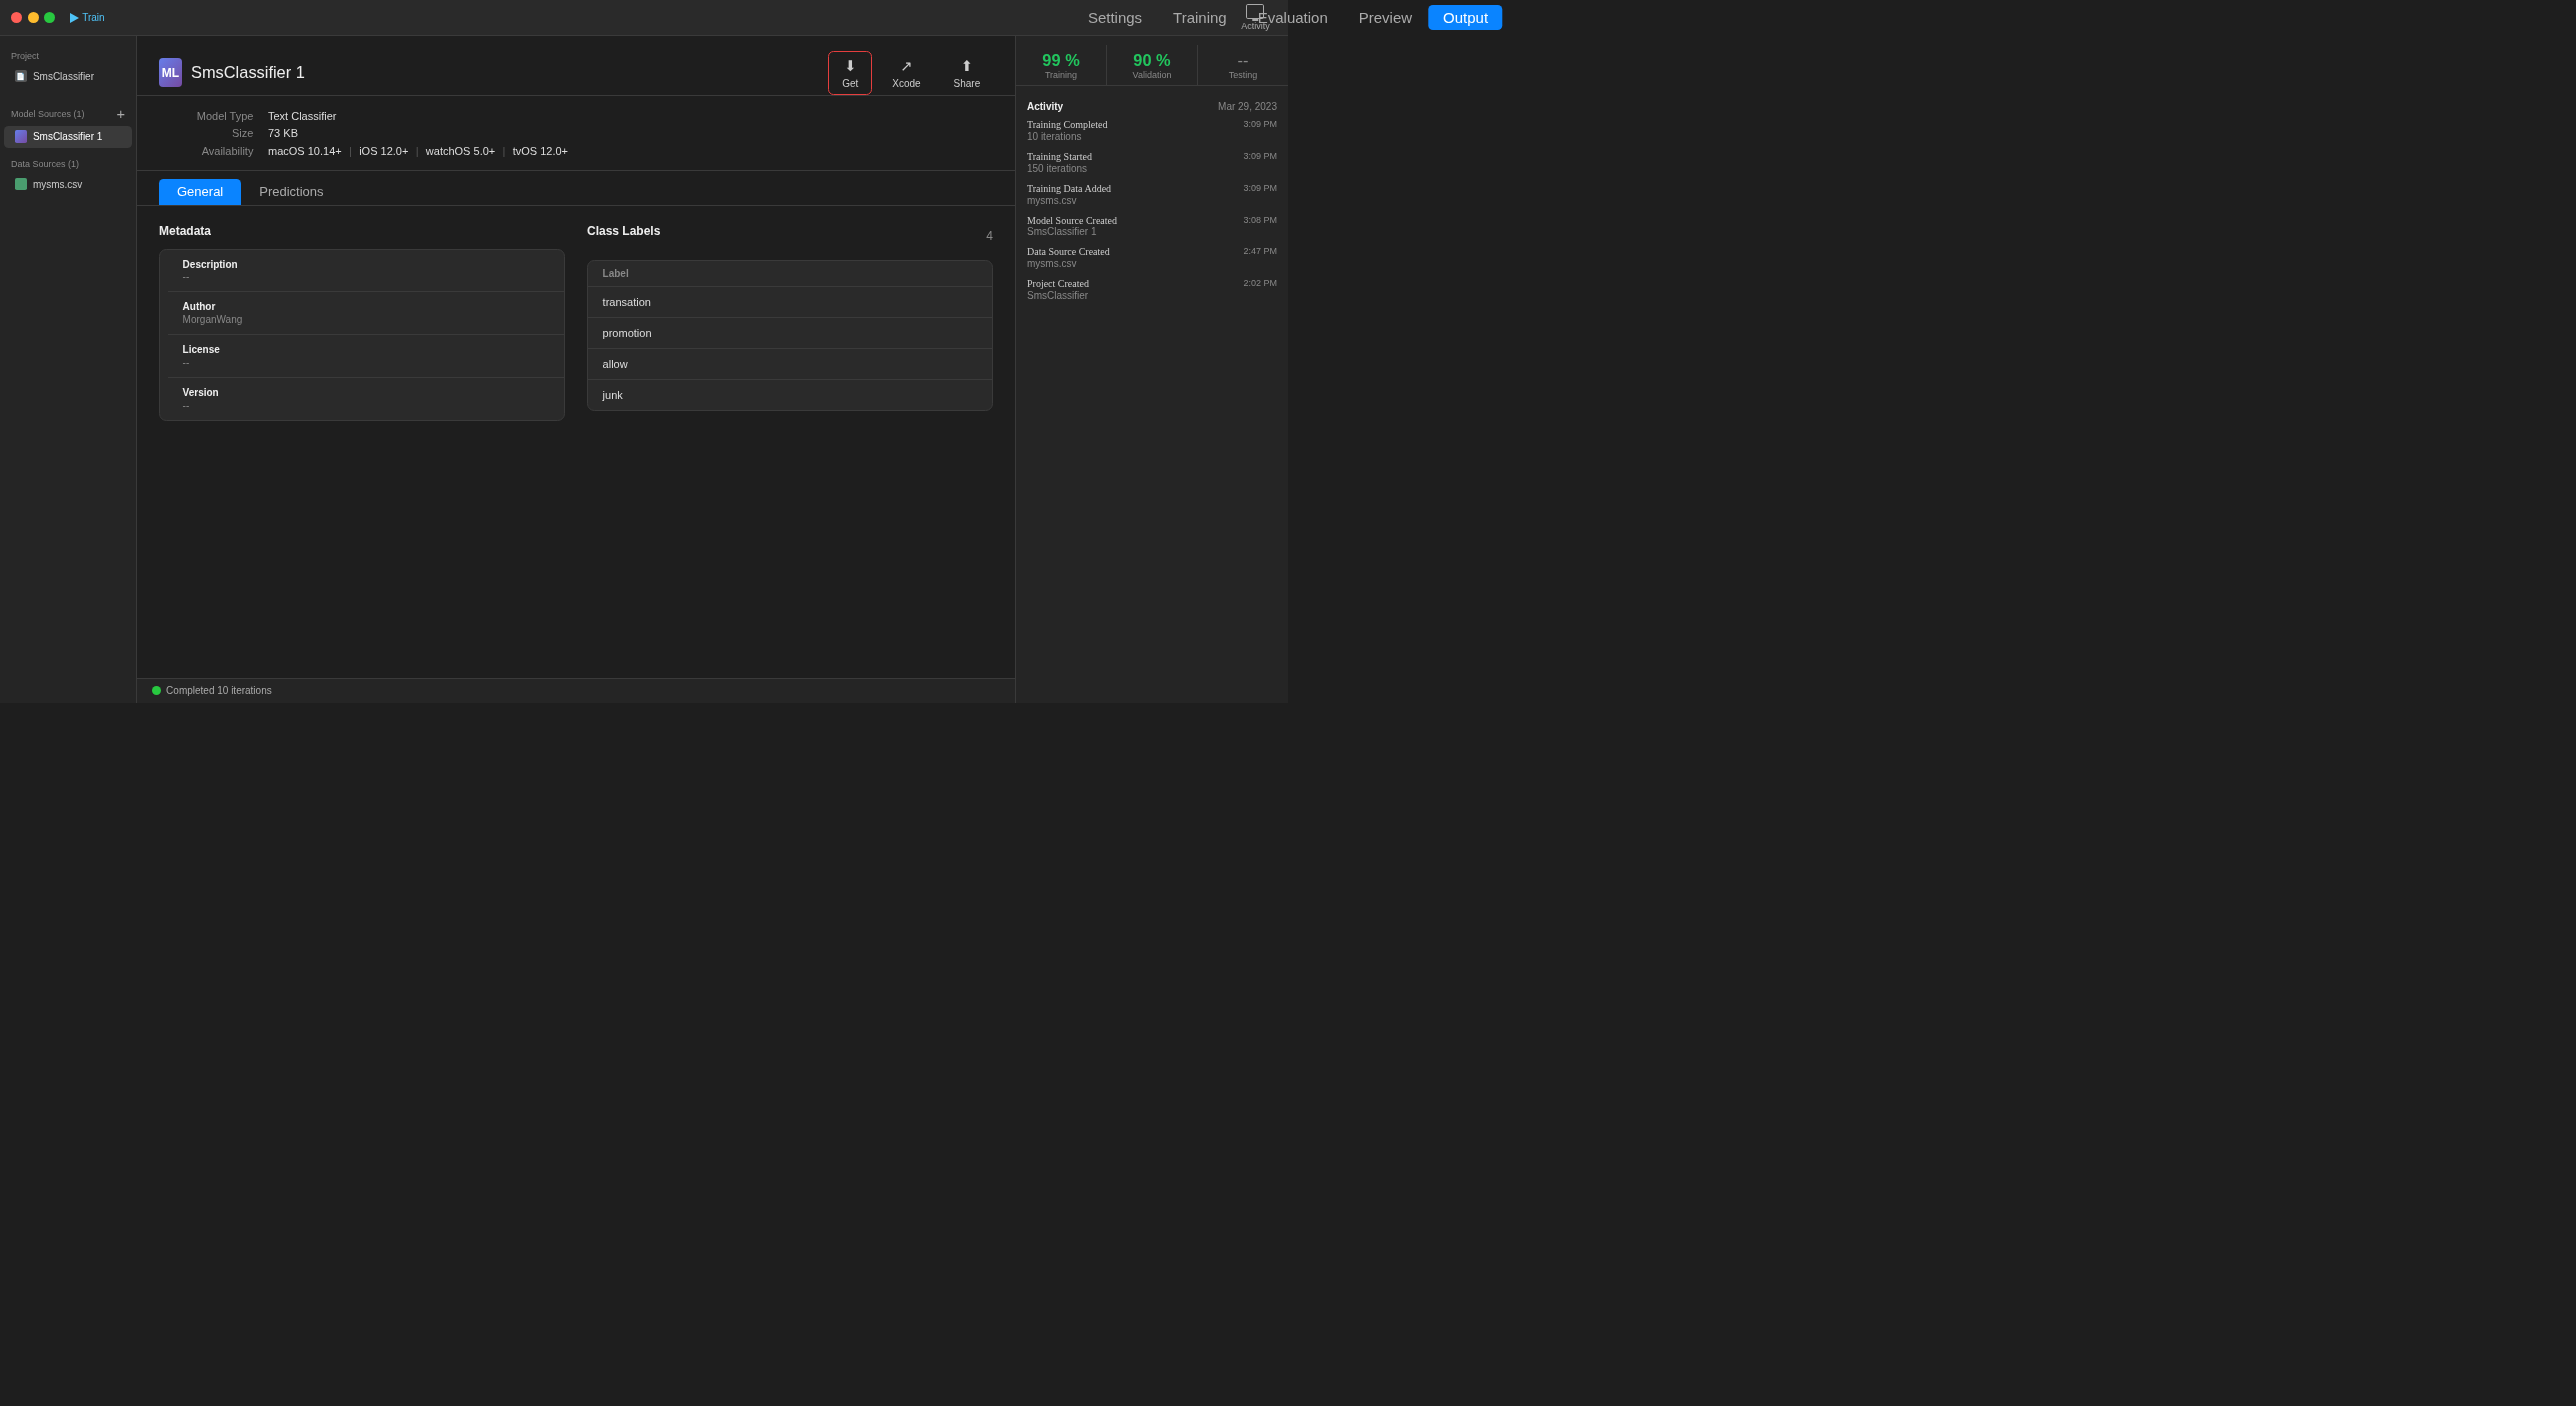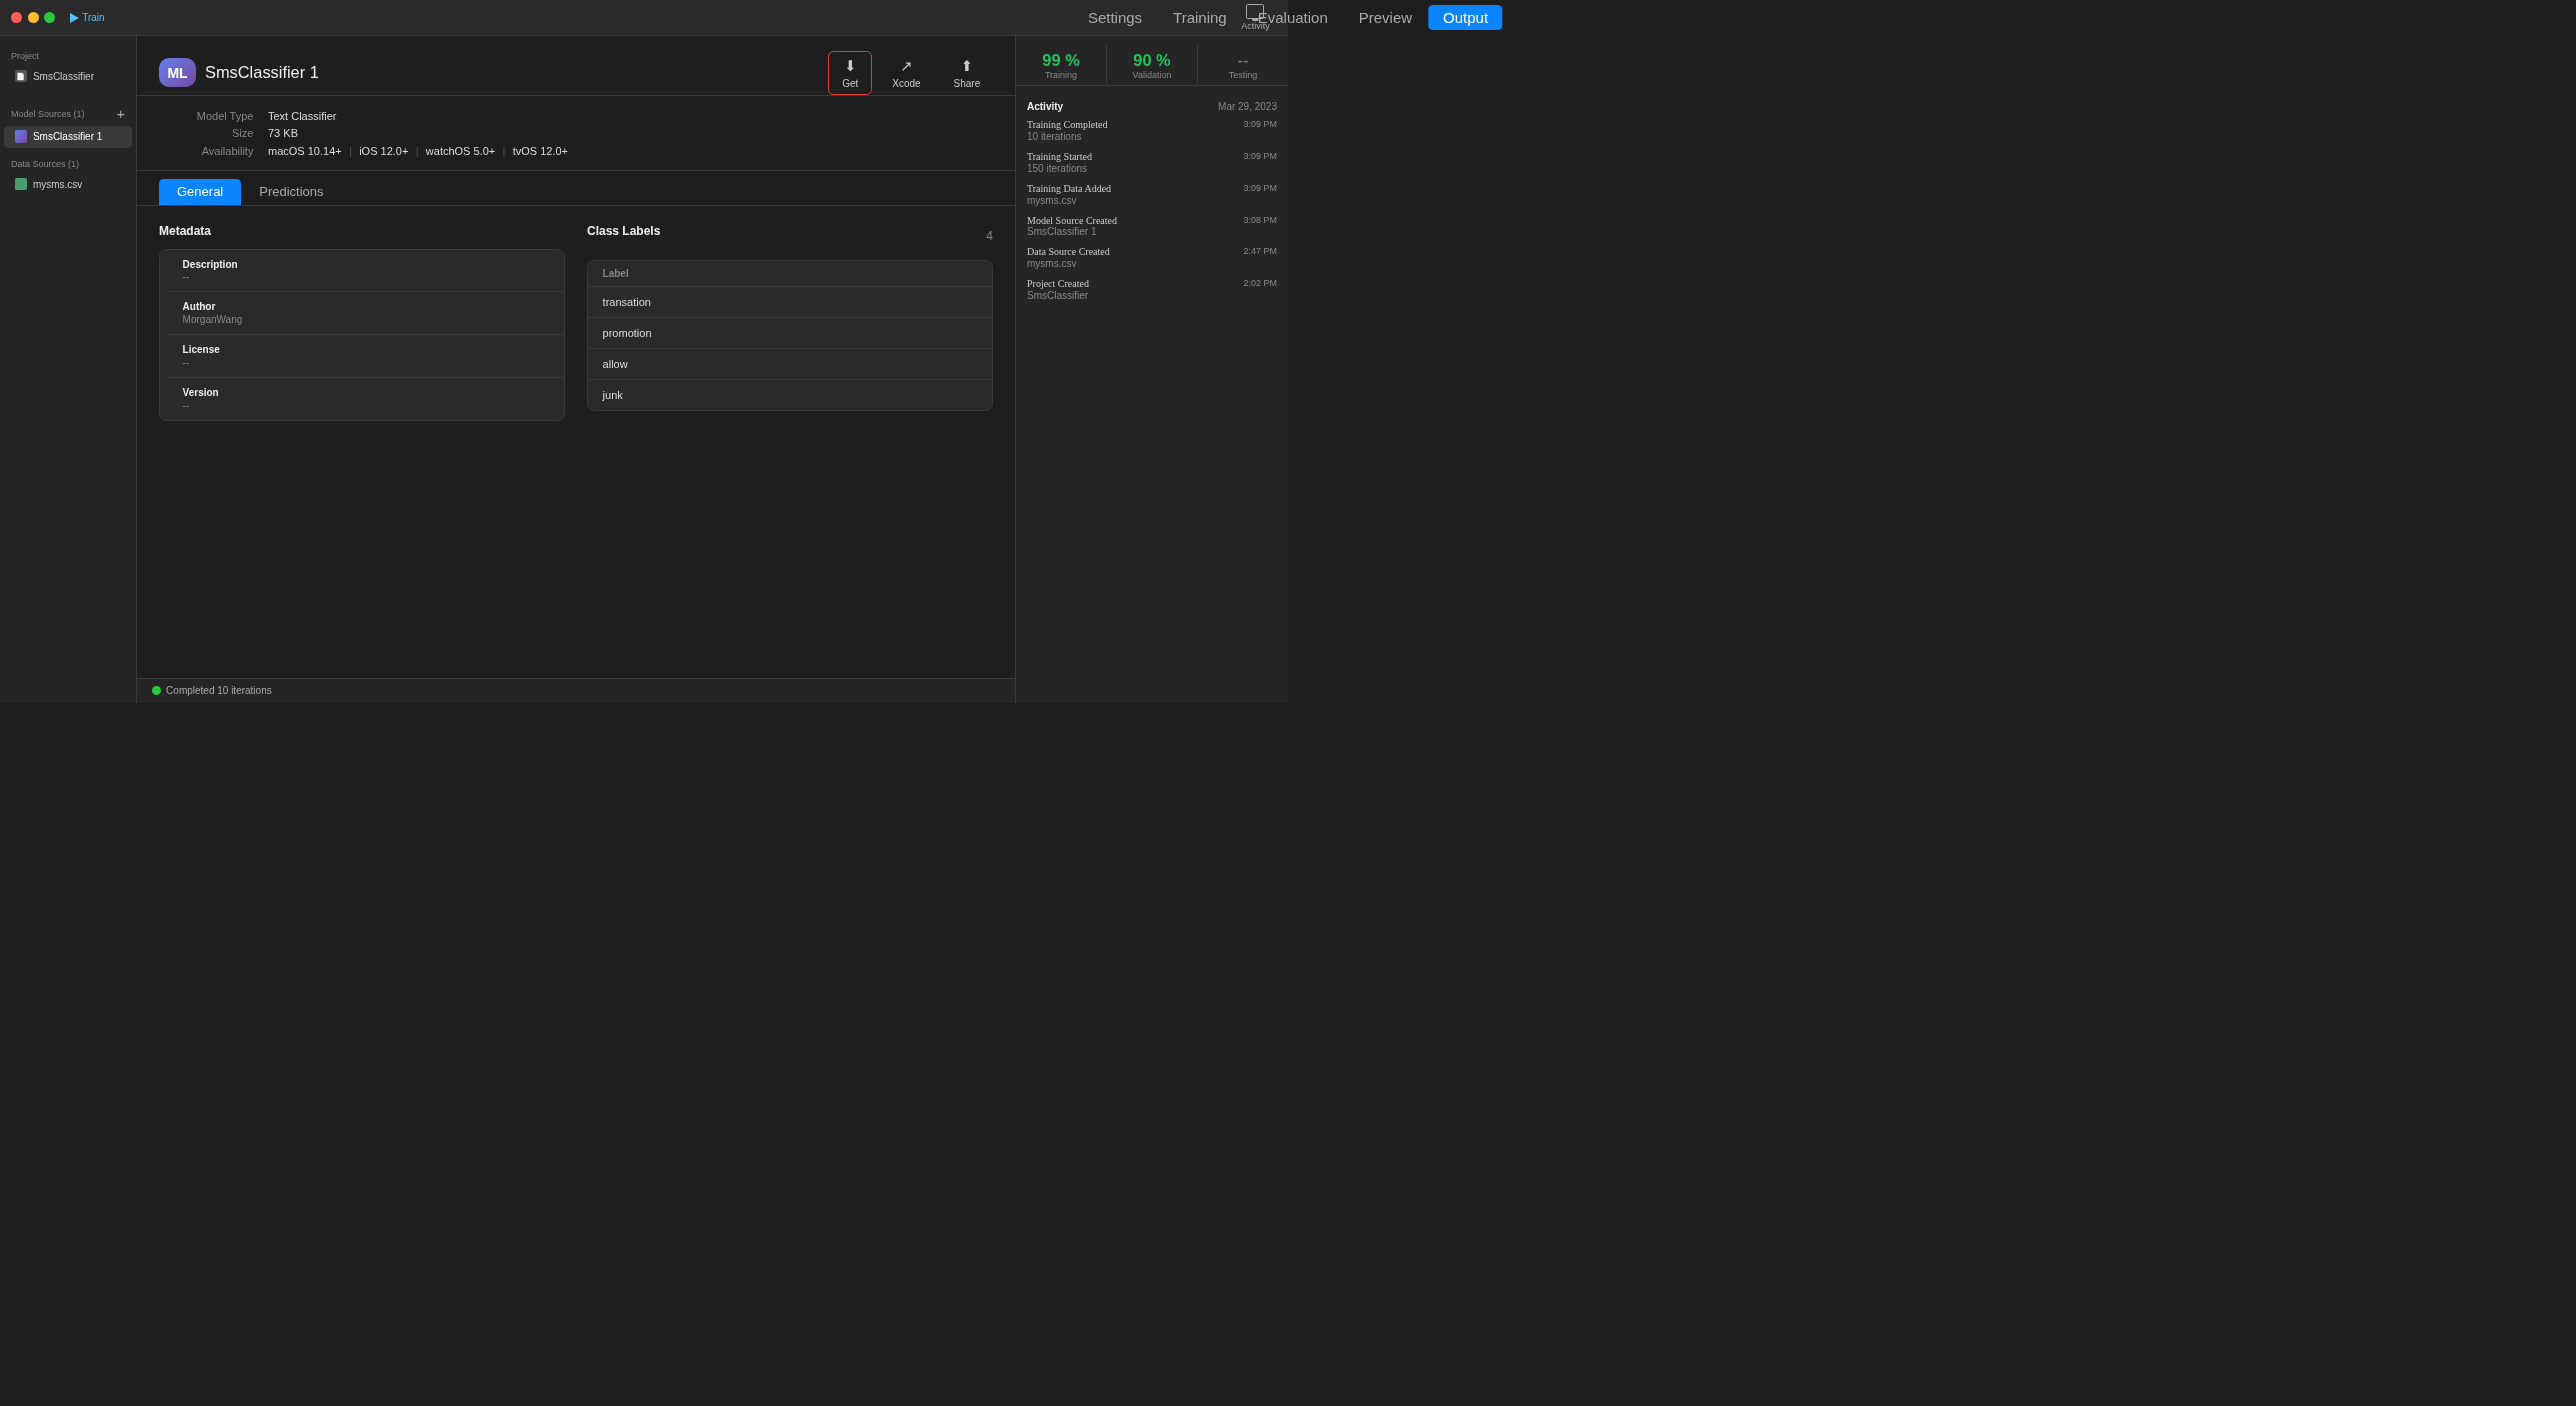--- a/index.html
+++ b/index.html
@@ -181,26 +181,26 @@
       align-items: center;
       justify-content: space-between;
       border-bottom: 0.9px solid #3a3a3a;
     }
     .model-title-area {
       display: flex;
       align-items: center;
       gap: 9px;
     }
     .model-icon-large {
-      width: 37px; height: 29px;
+      width: 23px; height: 29px;
       background: linear-gradient(135deg, #667eea, #764ba2);
-      border-radius: 10px;
+      border-radius: 4px;
       display: flex; align-items: center; justify-content: center;
       color: #fff;
-      font-size: 14px;
+      font-size: 12px;
       font-weight: bold;
     }
     .model-name {
       font-size: 16.4px;
       font-weight: 500;
       color: #eee;
     }
     .header-actions {
       display: flex;
       gap: 7.3px;

